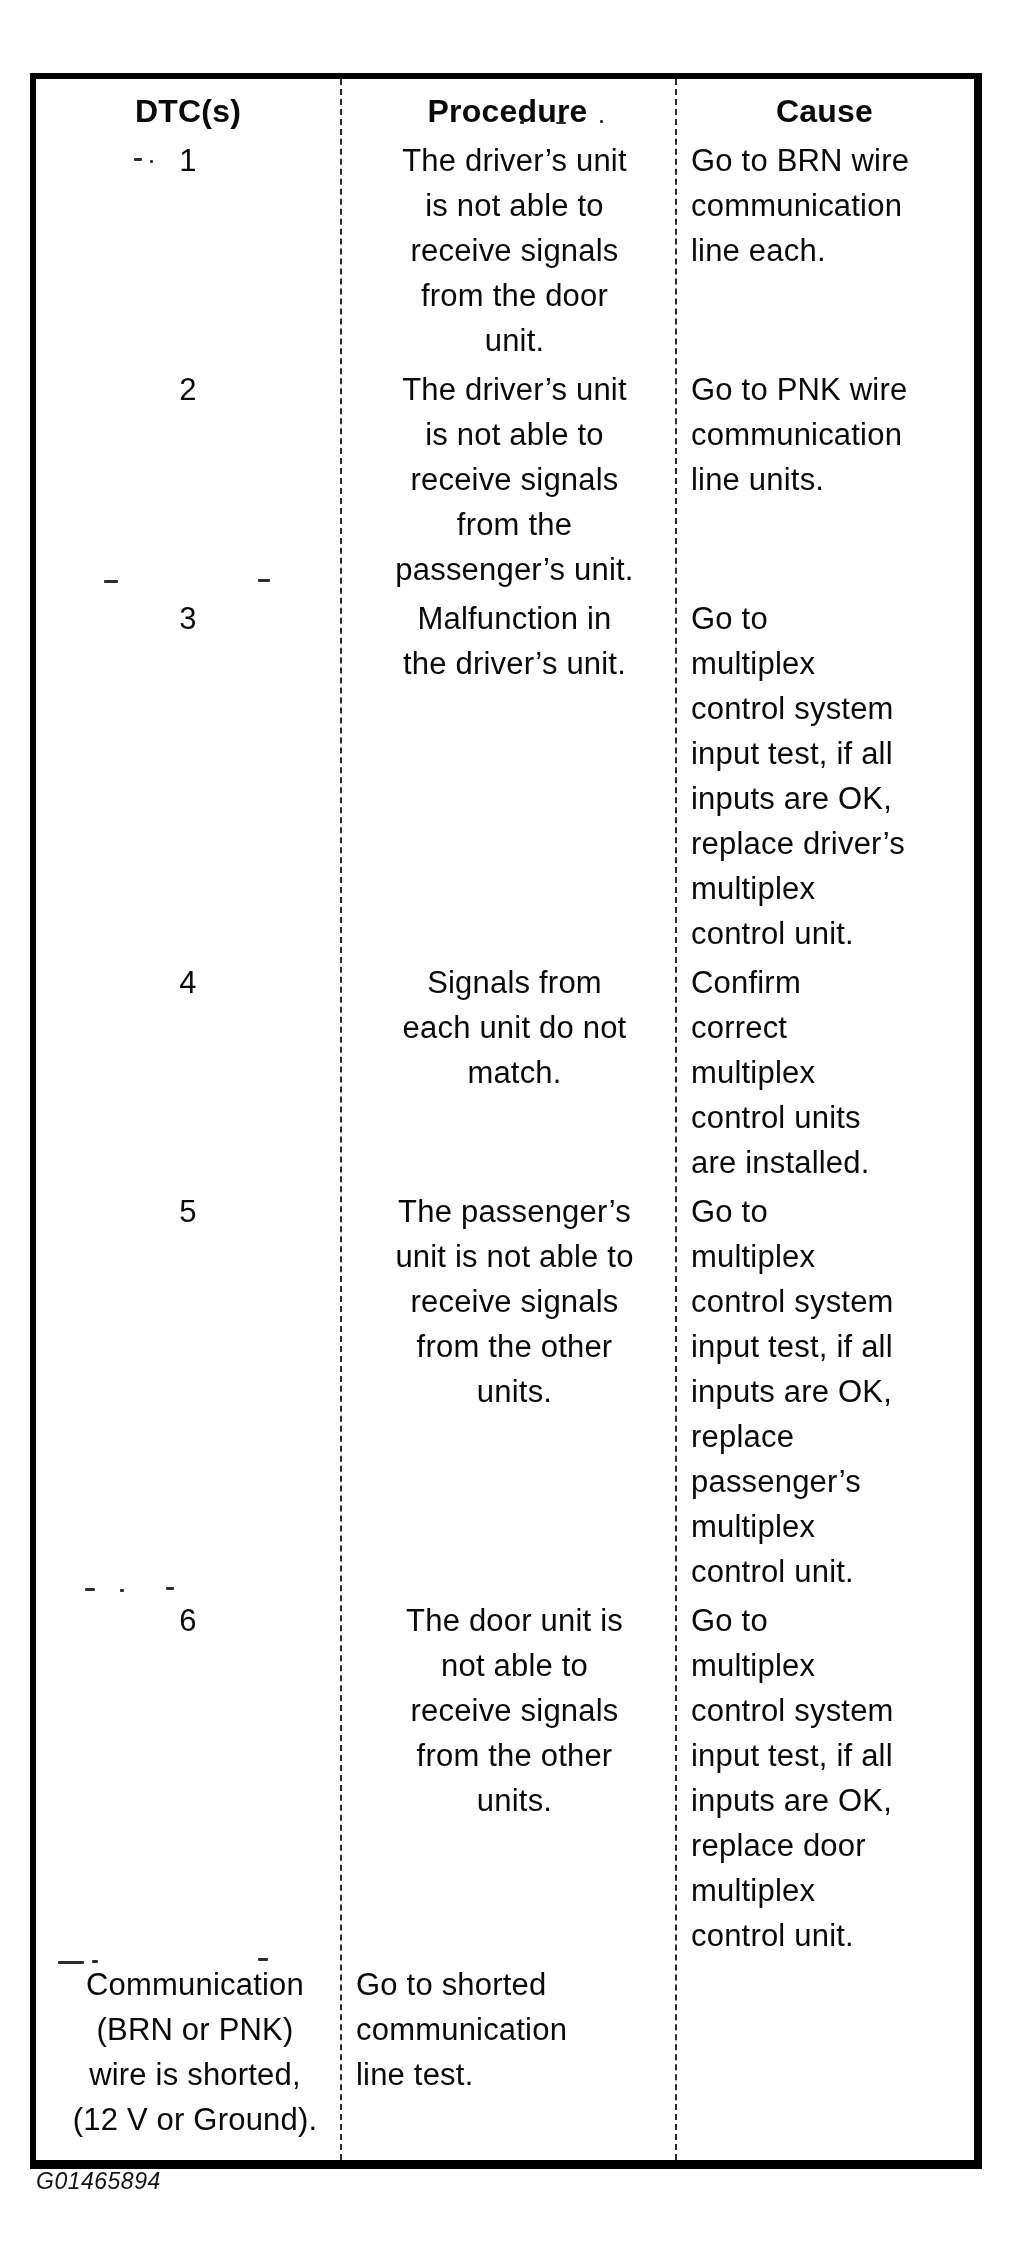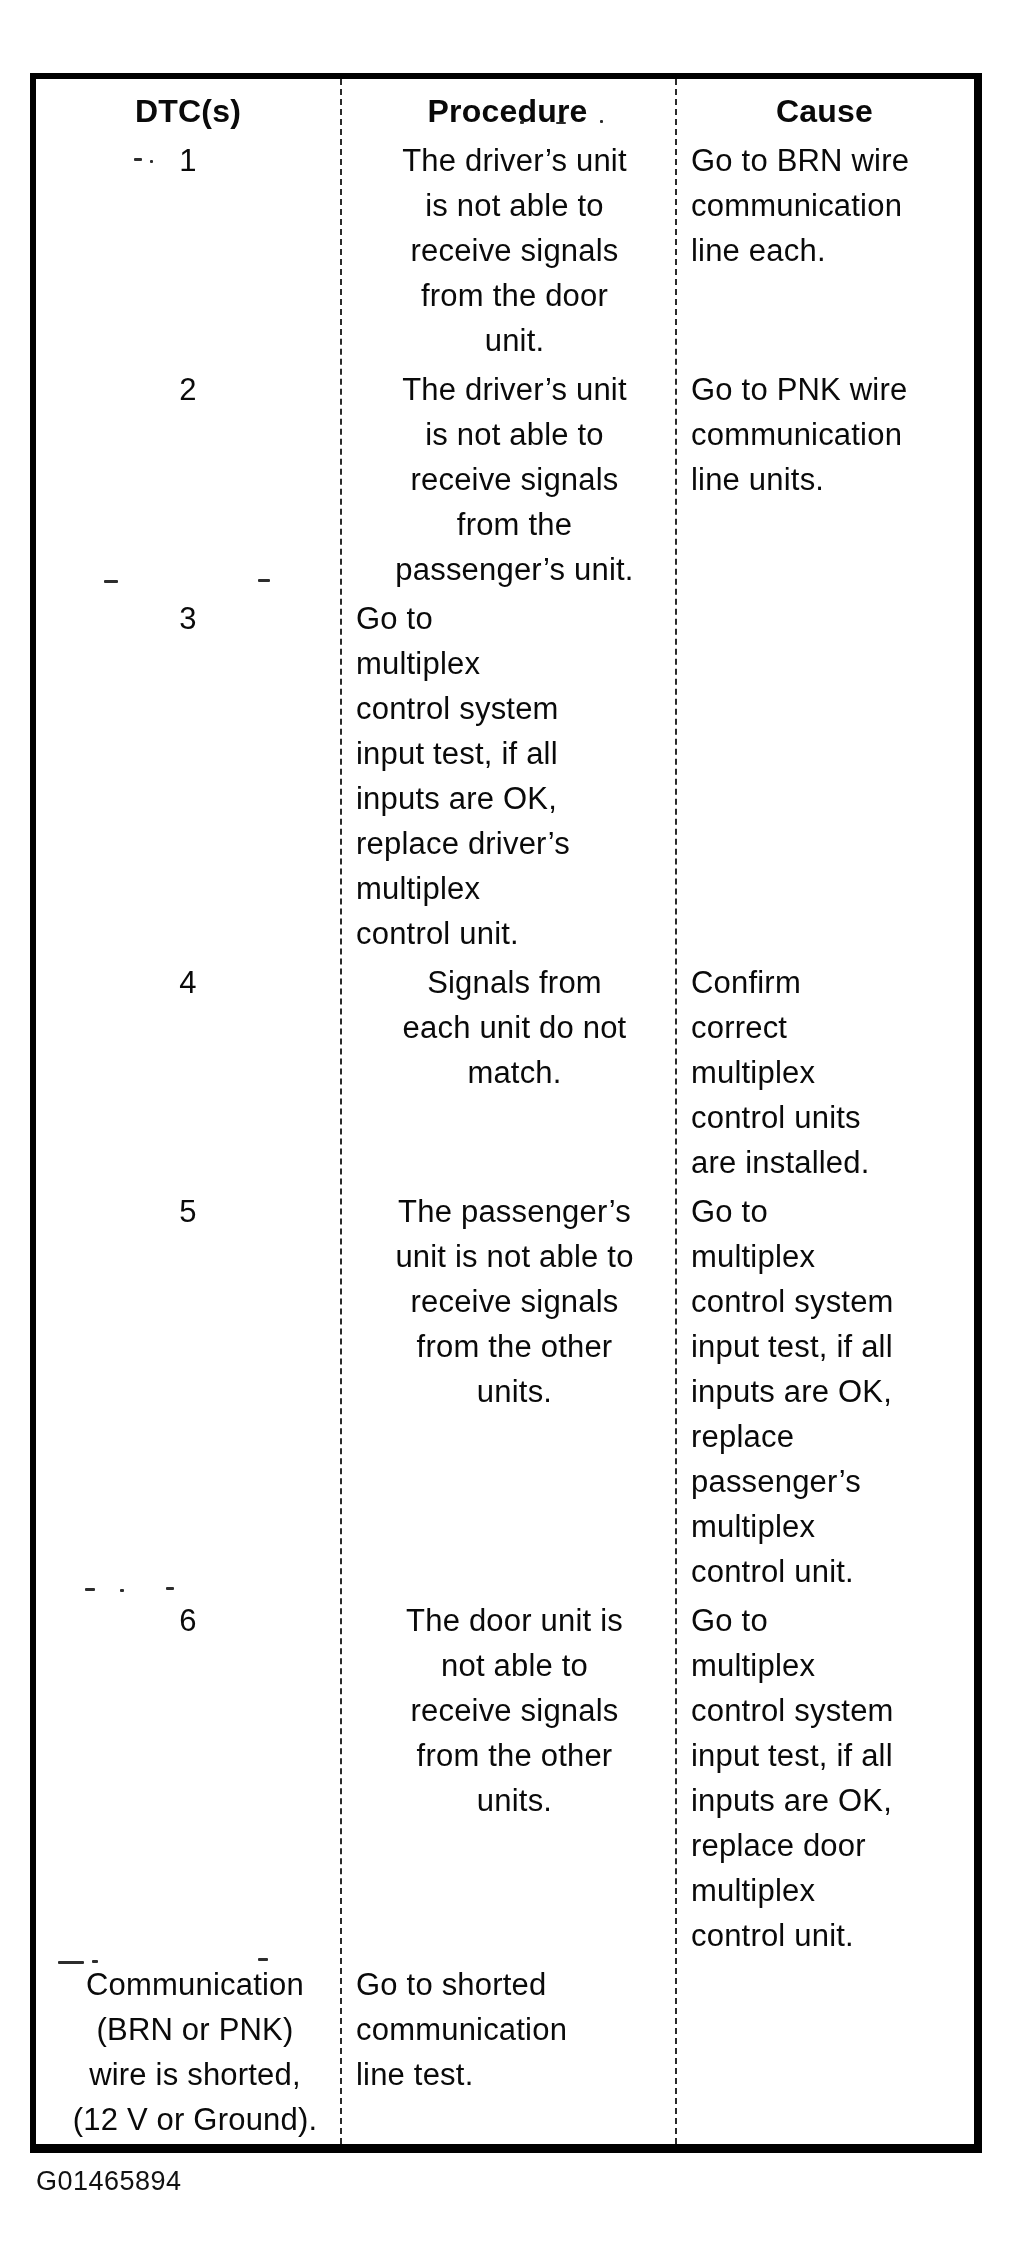--- a/index.html
+++ b/index.html
@@ -18,21 +18,21 @@
   .scan-table {
     position: absolute;
     left: 30px;
     top: 73px;
     width: 952px;
     box-sizing: border-box;
     border: 6px solid #000;
     border-right-width: 8px;
     border-bottom-width: 9px;
     background: #fff;
-    padding: 10px 0 2px 0;
+    padding: 10px 0 18px 0;
   }
   .sep {
     position: absolute;
     top: 0;
     bottom: 0;
     width: 0;
     border-left: 2px dashed #2a2a2a;
   }
   .sep1 { left: 304px; }
   .sep2 { left: 639px; }
@@ -53,24 +53,25 @@
   .hdr .cell {
     font-weight: bold;
     font-size: 32px;
     text-align: center;
     padding-left: 0;
   }
   .figure-id {
     position: absolute;
     left: 36px;
     top: 2166px;
-    font-size: 27px;
+    font-size: 23px;
     line-height: 30px;
     letter-spacing: 0.5px;
     color: #111;
+    font-style: italic;
   }
   .spk {
     position: absolute;
     background: #2d2d2d;
     border-radius: 1px;
   }
 </style>
 </head>
 <body>
 
@@ -103,20 +104,22 @@
 receive signals
 from the
 passenger’s unit.</div>
     <div class="cell c3">Go to PNK wire
 communication
 line units.</div>
   </div>
 
   <div class="trow">
     <div class="cell c1">3</div>
+    <div class="cell c2">Malfunction in
+the driver’s unit.</div>
     <div class="cell c3">Go to
 multiplex
 control system
 input test, if all
 inputs are OK,
 replace driver’s
 multiplex
 control unit.</div>
   </div>
 

